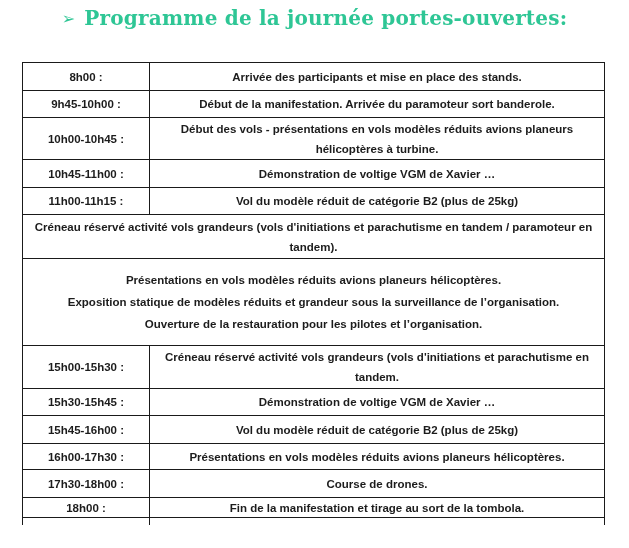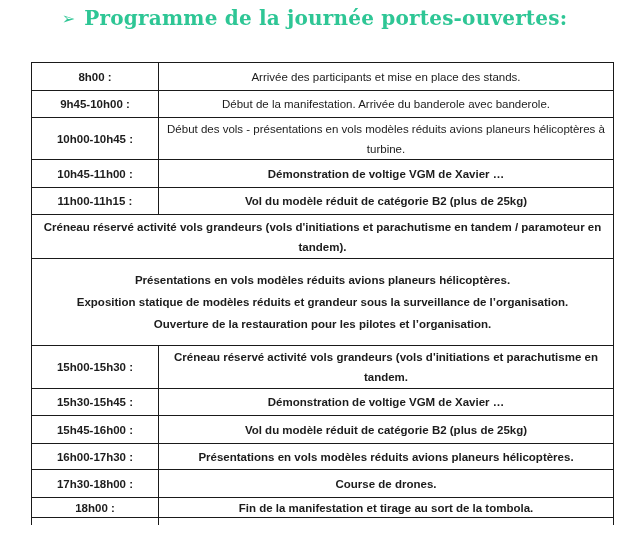--- a/index.html
+++ b/index.html
@@ -34,21 +34,21 @@
   .title .bullet {
     font-family: "DejaVu Sans", sans-serif;
     font-size: 16px;
     font-weight: normal;
     margin-right: 9px;
     position: relative;
     top: -1px;
   }
   .schedule {
     position: absolute;
-    left: 31px;
+    left: 22px;
     top: 62px;
     width: 583px;
     box-sizing: border-box;
     border-top: 1px solid #1a1a1a;
     border-left: 1px solid #1a1a1a;
     border-right: 1px solid #1a1a1a;
     font-size: 11.5px;
     line-height: 20px;
   }
   .row {
@@ -76,21 +76,21 @@
     font-weight: bold;
     white-space: nowrap;
   }
   .cell.content {
     flex: 1 1 auto;
     padding: 0 6px;
   }
   .cell.content p {
     margin: 1px 0;
   }
-  .row.boldrow .cell.content { font-weight: normal; }
+  .row.boldrow .cell.content { font-weight: bold; }
 </style>
 </head>
 <body>
 
 <div class="page">
 
   <div class="title">
     <span class="bullet">➢</span><span>Programme de la journée portes-ouvertes:</span>
   </div>
 
@@ -103,21 +103,21 @@
       <div class="cell content">
           <p>Arrivée des participants et mise en place des stands.</p>
         </div>
     </div>
 
     <div class="row boldrow" style="height:27px">
       <div class="cell time">
           <span>9h45-10h00 :</span>
         </div>
       <div class="cell content">
-          <p>Début de la manifestation. Arrivée du banderole avec banderole.</p>
+          <p>Début de la manifestation. Arrivée du paramoteur sort banderole.</p>
         </div>
     </div>
 
     <div class="row boldrow" style="height:42px">
       <div class="cell time">
           <span>10h00-10h45 :</span>
         </div>
       <div class="cell content">
           <p>Début des vols - présentations en vols modèles réduits avions planeurs hélicoptères à turbine.</p>
         </div>

